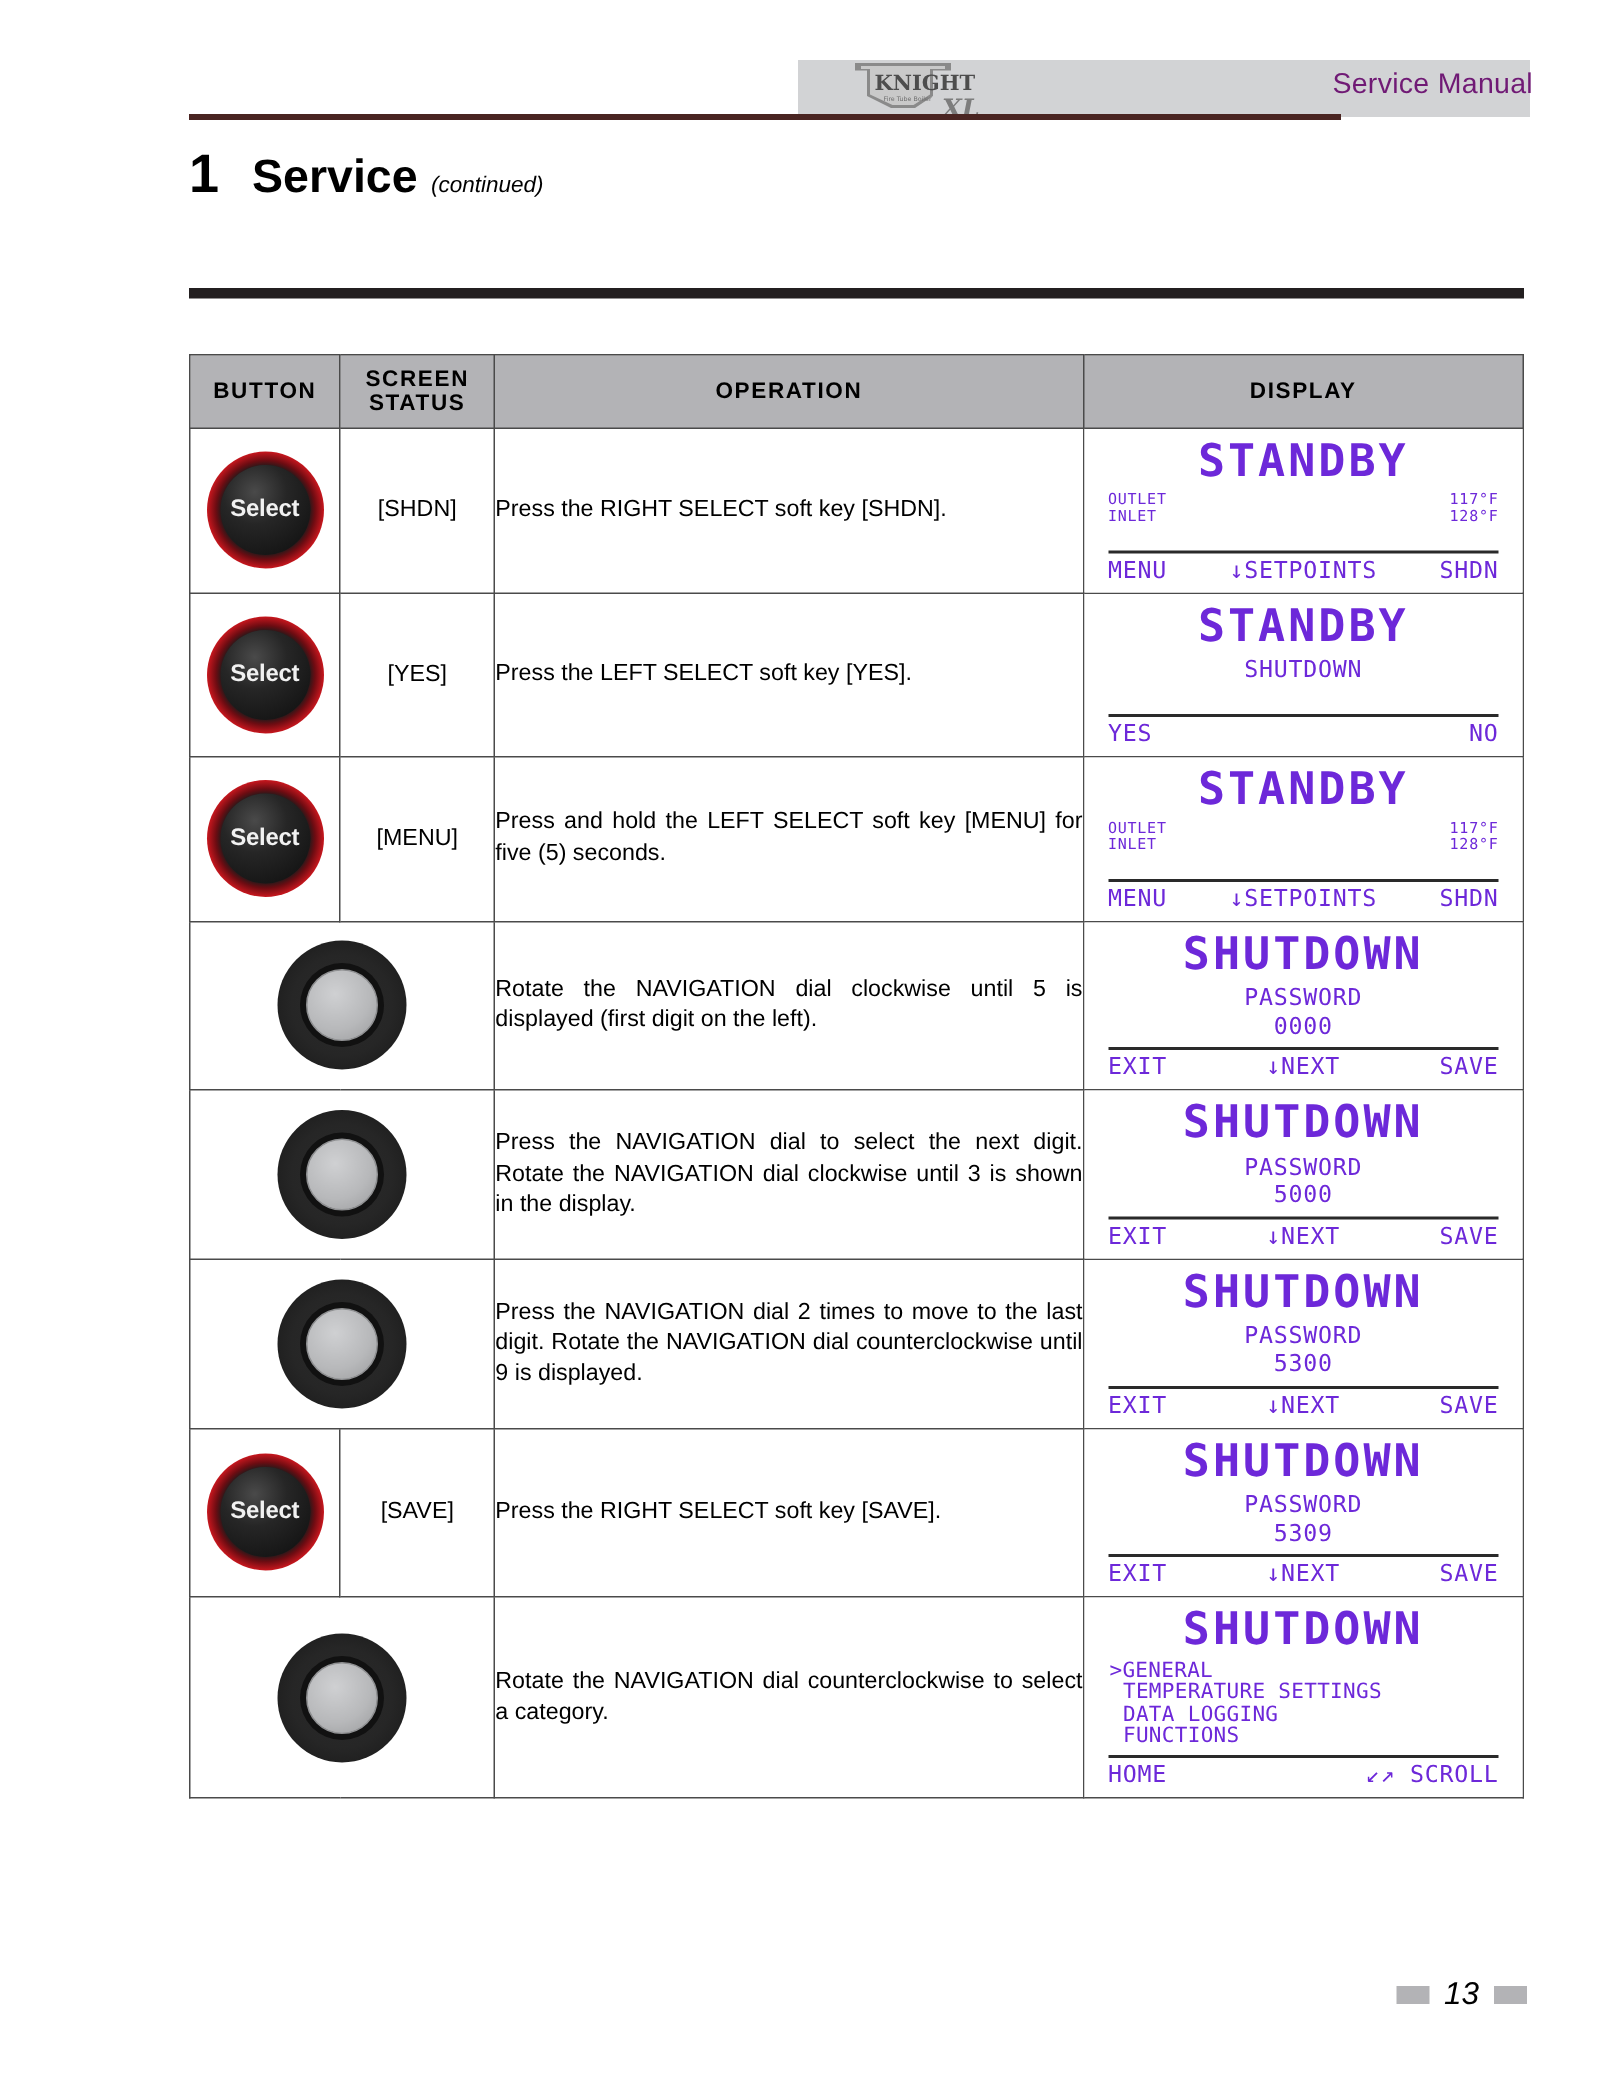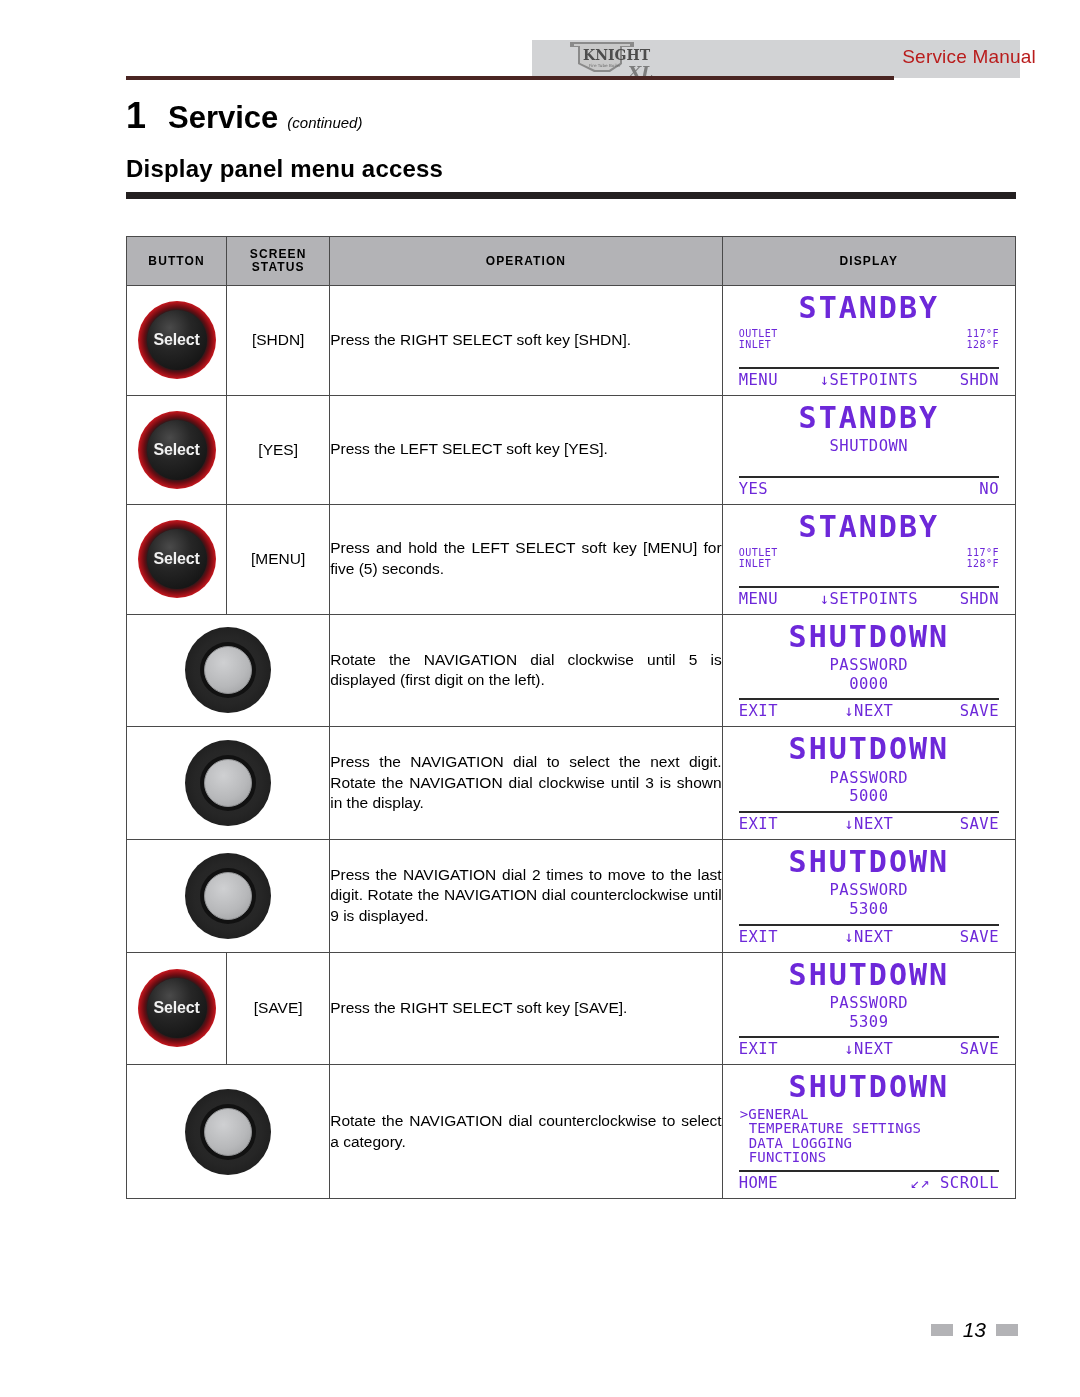--- a/index.html
+++ b/index.html
@@ -33,24 +33,24 @@
   .header-band {
     position: absolute;
     left: 532px;
     top: 40px;
     width: 488px;
     height: 38px;
     background: #d2d3d5;
   }
   .header-title {
     position: absolute;
-    right: 44px;
+    right: 58px;
     top: 46px;
     font-size: 19px;
-    color: #b91c1c;
+    color: #701a75;
     letter-spacing: 0.2px;
   }
   .logo {
     position: absolute;
     left: 564px;
     top: 38px;
     width: 108px;
     height: 42px;
   }
   .logo svg { display: block; }
@@ -121,21 +121,21 @@
     border-collapse: collapse;
     table-layout: fixed;
   }
   table.proc th, table.proc td {
     border: 1px solid #4a4a4a;
     padding: 0;
     vertical-align: middle;
   }
   table.proc thead th {
     background: #b3b3b6;
-    font-size: 12px;
+    font-size: 15px;
     font-weight: bold;
     letter-spacing: 1.1px;
     text-align: center;
     height: 48px;
     line-height: 1.08;
   }
   .col-button   { width: 100px; }
   .col-status   { width: 103px; }
   .col-op       { width: 392px; }
   .col-display  { width: 293px; }
@@ -311,21 +311,20 @@
     <div class="header-title">Service Manual</div>
     <div class="header-rule"></div>
   </div>
 
   <div class="chapter">
     <span class="chapter-num">1</span>
     <span class="chapter-word">Service</span>
     <span class="chapter-cont">(continued)</span>
   </div>
 
-  <div class="section-title">Display panel menu access</div>
   <div class="thick-rule"></div>
 
   <table class="proc">
     <colgroup>
       <col class="col-button">
         <col class="col-status">
         <col class="col-op">
         <col class="col-display">
     </colgroup>
     <thead>

